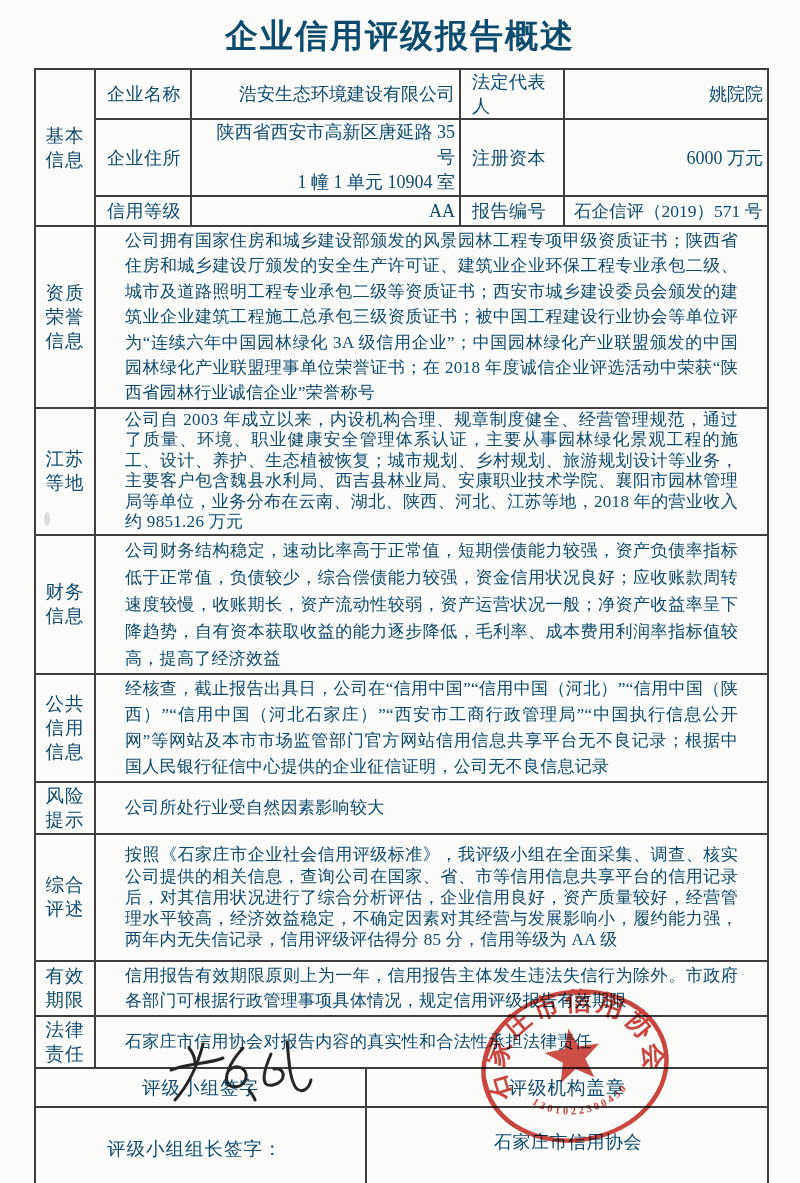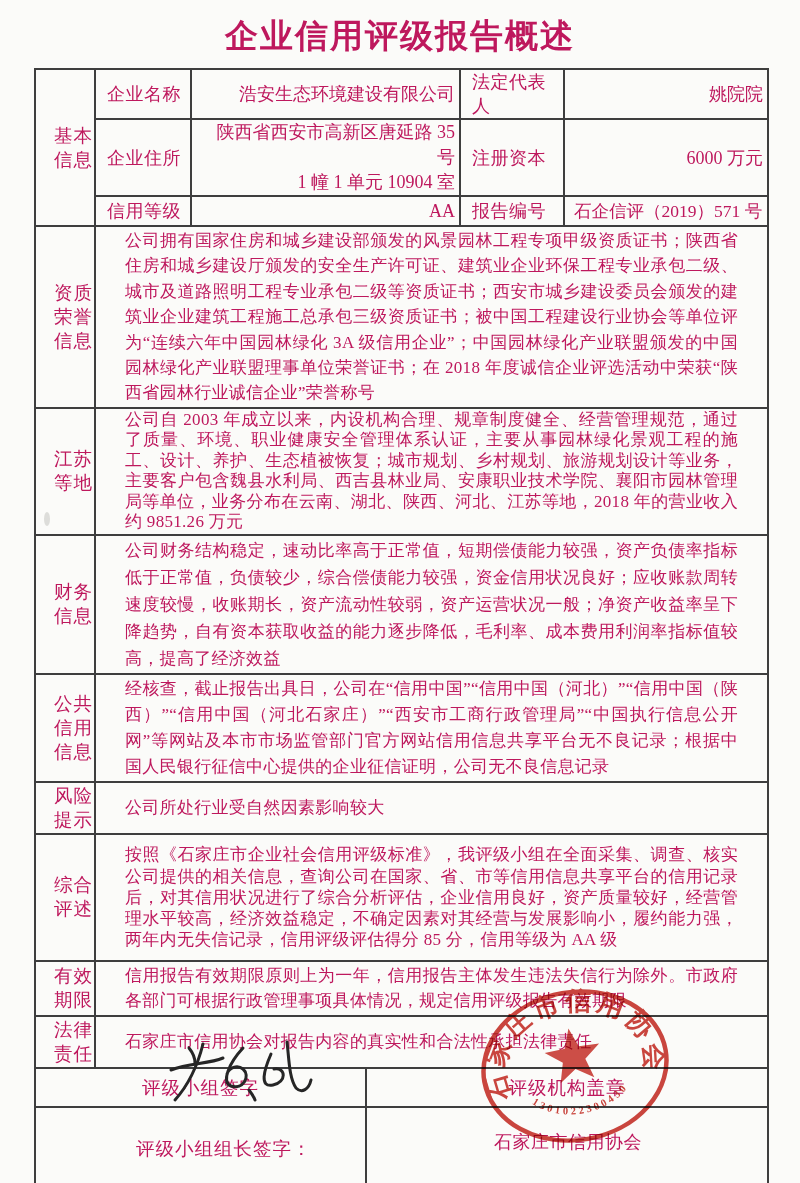--- a/index.html
+++ b/index.html
@@ -2,21 +2,21 @@
 <html><head>
 <meta charset="utf-8">
 <style>
   html,body{margin:0;padding:0;background:#ddd;}
   .page{
     position:relative;
     width:800px;height:1183px;
     margin:0 auto;
     background:#fbfbf9;
     font-family:"Liberation Serif","DejaVu Serif",serif;
-    color:#be185d;
+    color:#0c4a6e;
     overflow:hidden;
   }
   .title{
     padding-top:16px;
     text-align:center;
     font-size:33px;
     font-weight:700;
     letter-spacing:2px;
     line-height:40px;
   }
@@ -27,21 +27,21 @@
     margin-left:34px;
   }
   table.t1{margin-top:12px;}
   table.t2{margin-top:-2px;}
   table.grid td{
     border:2px solid #3e3e3e;
     vertical-align:middle;
     overflow:hidden;
   }
   
-  td.lbl{text-align:right;font-size:18.5px;font-weight:500;}
+  td.lbl{text-align:center;font-size:18.5px;font-weight:500;}
   td.lbl span{display:inline-block;width:2.15em;line-height:24px;letter-spacing:1px;}
   
   td.k{font-size:18px;padding:0 4px 0 11px;letter-spacing:.5px;}
   td.v{font-size:18px;padding:0 4px 0 12px;text-align:right;}
   td.v .prewrap{white-space:pre-line;line-height:25px;}
   td.v2{font-size:17.5px;padding:0 12px 0 9px;white-space:nowrap;}
   
   td.sec{font-size:17px;padding:1px 29px;text-align:justify;letter-spacing:.3px;}
   .lh25{line-height:25.4px;}
   .lh20{line-height:20.5px;}
@@ -49,21 +49,21 @@
   .lh26{line-height:26px;}
   .lh21{line-height:21.2px;}
   
   tr.h32{height:32px;} tr.h54{height:54px;} tr.h35{height:30px;}
   tr.h154{height:154px;} tr.h123{height:123px;} tr.h108{height:108px;}
   tr.h104{height:104px;} tr.h48{height:48px;} tr.h127{height:127px;}
   tr.h51{height:51px;} tr.h47{height:47px;}
   
   td.fhead{text-align:center;font-size:18.5px;letter-spacing:1px;height:35px;}
   td.fcell{height:151px;position:relative;}
-  .leader-label{position:absolute;left:100px;top:28px;font-size:18.5px;letter-spacing:1px;font-family:Liberation Serif, serif;}
+  .leader-label{position:absolute;left:71px;top:28px;font-size:18.5px;letter-spacing:1px;font-family:Liberation Serif, serif;}
   .org-printed{position:absolute;left:127px;top:22px;font-size:18px;letter-spacing:.5px;z-index:1;}
   
   .signature{position:absolute;left:165px;top:1036px;width:150px;height:85px;z-index:3;}
   .signature path{fill:none;stroke:#262626;stroke-width:3;stroke-linecap:round;stroke-linejoin:round;}
   
   .stamp{
     position:absolute;left:475px;top:984px;width:200px;height:165px;
     z-index:2;mix-blend-mode:multiply;opacity:.92;
   }
   .stamp .ring{fill:none;stroke:#c8362e;stroke-width:4.5px;}

